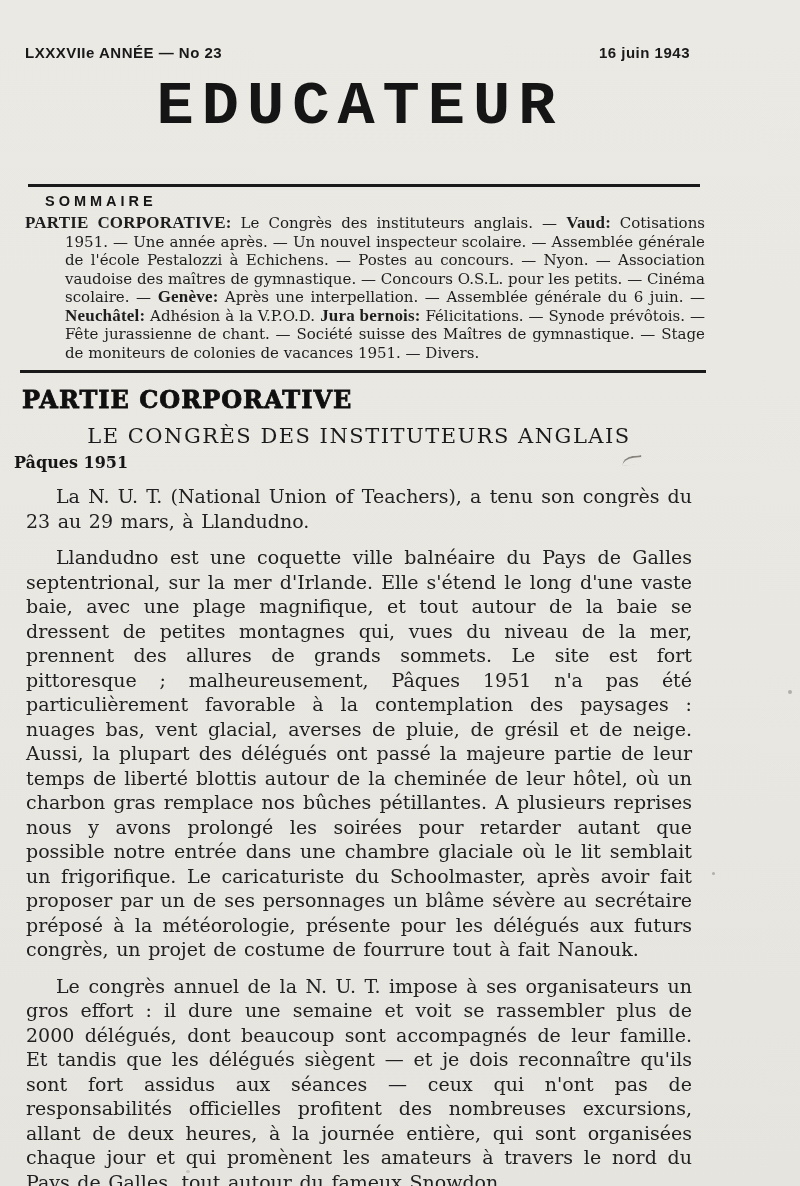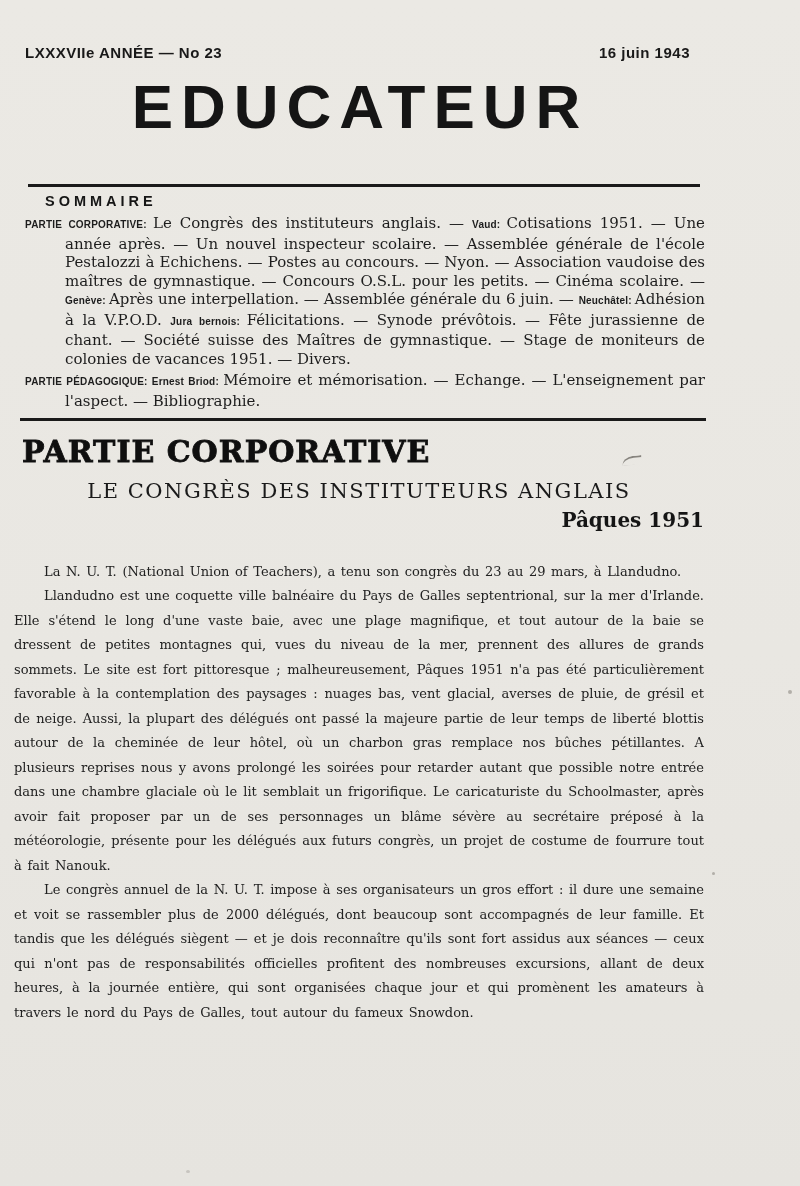--- a/index.html
+++ b/index.html
@@ -18,21 +18,21 @@
   .page-header{
     position:absolute;top:44px;left:25px;width:665px;
     display:flex;justify-content:space-between;align-items:baseline;
     font-family:"Liberation Sans",sans-serif;font-weight:bold;
     font-size:15px;letter-spacing:0.5px;color:#191919;
   }
   
   .masthead-title{
     position:absolute;top:74px;left:15px;width:690px;
     text-align:center;
-    font-family:Liberation Sans, sans-serif;font-weight:700;
+    font-family:Liberation Mono, monospace;font-weight:700;
     font-size:62px;line-height:1.05;letter-spacing:8px;
     color:#151515;white-space:nowrap;
   }
   .masthead-subtitle{
     position:absolute;top:146px;left:15px;width:690px;
     text-align:center;
     font-family:"Liberation Sans",sans-serif;font-weight:400;
     font-size:27px;letter-spacing:5px;color:#262626;white-space:nowrap;
   }
   
@@ -46,43 +46,43 @@
   .sommaire-heading{
     font-family:"Liberation Sans",sans-serif;font-weight:bold;
     font-size:14.5px;letter-spacing:4px;color:#161616;
     margin:0 0 5px 20px;
   }
   .sommaire-entry{
     font-size:15px;line-height:18.5px;text-align:justify;
     padding-left:40px;text-indent:-40px;margin:0 0 3px 0;color:#1d1d1d;
   }
   .seg-label{
-    font-family:Liberation Sans, sans-serif;font-weight:bold;
-    font-style:normal;font-size:10px;letter-spacing:0.2px;
+    font-family:Liberation Serif, serif;font-weight:bold;
+    font-style:normal;font-size:17px;letter-spacing:0.2px;
   }
   .seg-italic{}
   
   .article{margin:14px 0 0 14px;width:690px;}
   .section-title{
     font-family:"DejaVu Serif",serif;font-weight:bold;
-    font-size:30px;letter-spacing:1px;color:#0f0f0f;
+    font-size:24px;letter-spacing:1px;color:#0f0f0f;
     -webkit-text-stroke:0.8px #0f0f0f;
     margin:0 0 9px 8px;line-height:1.1;
   }
   .article-title{
     text-align:center;font-size:21px;letter-spacing:1.5px;
     font-weight:normal;color:#1a1a1a;margin:11px 0 0 0;line-height:1.2;
   }
   .article-subtitle{
-    text-align:right;font-weight:bold;font-size:20px;
-    color:#151515;margin:4px 0 28px 0;line-height:1.2;
+    text-align:left;font-weight:bold;font-size:16px;
+    color:#151515;margin:4px 0 12px 0;line-height:1.2;
   }
   .body-para{
-    font-size:13px;line-height:24.5px;text-align:justify;
-    text-indent:30px;margin:0;word-spacing:1.5px;color:#212121;
+    font-size:19px;line-height:24.5px;text-align:justify;
+    text-indent:30px;margin:12px;word-spacing:1.5px;color:#212121;
   }
   
   .pencil-mark{
     position:absolute;top:456px;left:622px;width:20px;height:7px;
     border-top:2px solid #6f6c66;border-radius:60% 40% / 100% 0;
     transform:rotate(-6deg);opacity:.8;
   }
   .scan-speck{position:absolute;background:#8d8a84;border-radius:50%;opacity:.6;}
   .speck-1{top:690px;left:788px;width:4px;height:4px;}
   .speck-2{top:872px;left:712px;width:3px;height:3px;}
@@ -102,21 +102,20 @@
 
   <div class="content">
 
     <hr class="rule rule-top">
 
     <div class="sommaire">
       <div class="sommaire-heading">SOMMAIRE</div>
 
       <p class="sommaire-entry"><span class="seg-label">PARTIE CORPORATIVE: </span><span class="seg-italic">Le Congrès des instituteurs anglais. — </span><span class="seg-label">Vaud: </span><span class="seg-italic">Cotisations 1951. — Une année après. — Un nouvel inspecteur scolaire. — Assemblée générale de l'école Pestalozzi à Echichens. — Postes au concours. — Nyon. — Association vaudoise des maîtres de gymnastique. — Concours O.S.L. pour les petits. — Cinéma scolaire. — </span><span class="seg-label">Genève: </span><span class="seg-italic">Après une interpellation. — Assemblée générale du 6 juin. — </span><span class="seg-label">Neuchâtel: </span><span class="seg-italic">Adhésion à la V.P.O.D. </span><span class="seg-label">Jura bernois: </span><span class="seg-italic">Félicitations. — Synode prévôtois. — Fête jurassienne de chant. — Société suisse des Maîtres de gymnastique. — Stage de moniteurs de colonies de vacances 1951. — Divers.</span></p>
 
-      <p class="sommaire-entry"><span class="seg-label">PARTIE PÉDAGOGIQUE: </span><span class="seg-label">Ernest Briod: </span><span class="seg-italic">Mémoire et mémorisation. — Echange. — L'enseignement par l'aspect. — Bibliographie.</span></p>
     </div>
 
     <hr class="rule rule-mid">
 
     <div class="article">
       <h1 class="section-title">PARTIE CORPORATIVE</h1>
       <h2 class="article-title">LE CONGRÈS DES INSTITUTEURS ANGLAIS</h2>
       <h3 class="article-subtitle">Pâques 1951</h3>
 
       <p class="body-para"><span>La N. U. T. (</span><span class="seg-italic">National Union of Teachers</span><span>), a tenu son congrès du 23 au 29 mars, à Llandudno.</span></p>

